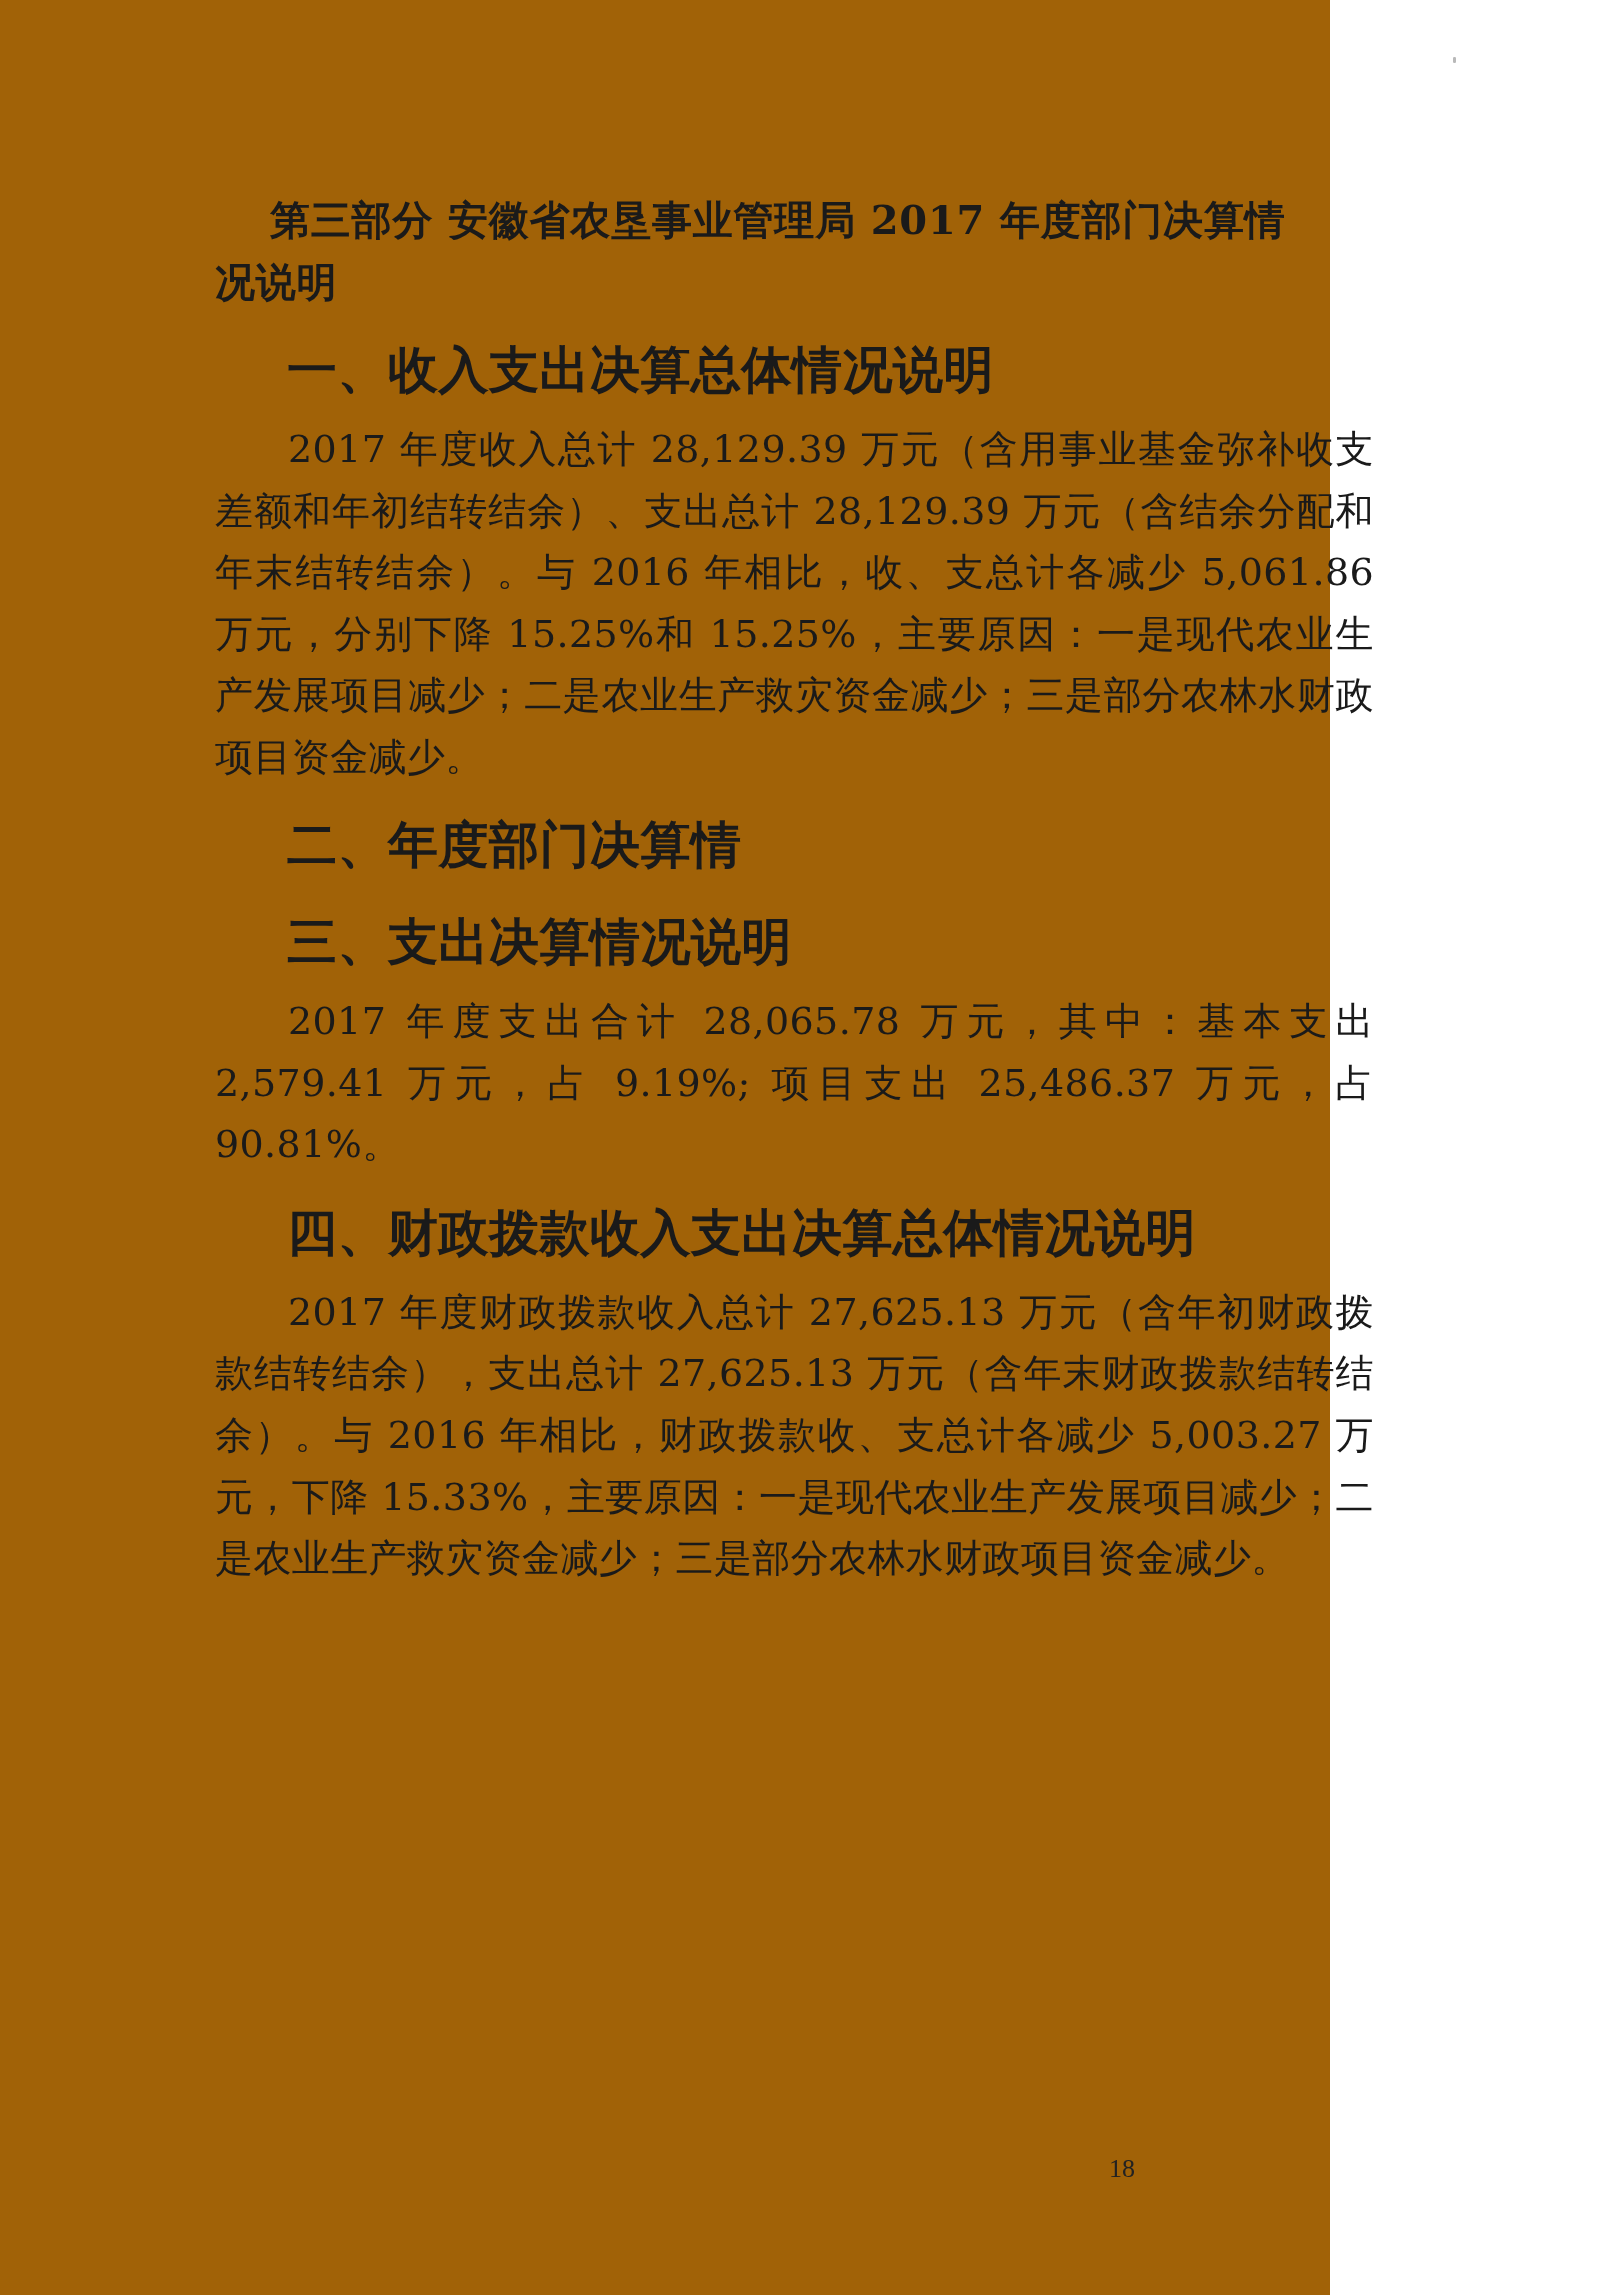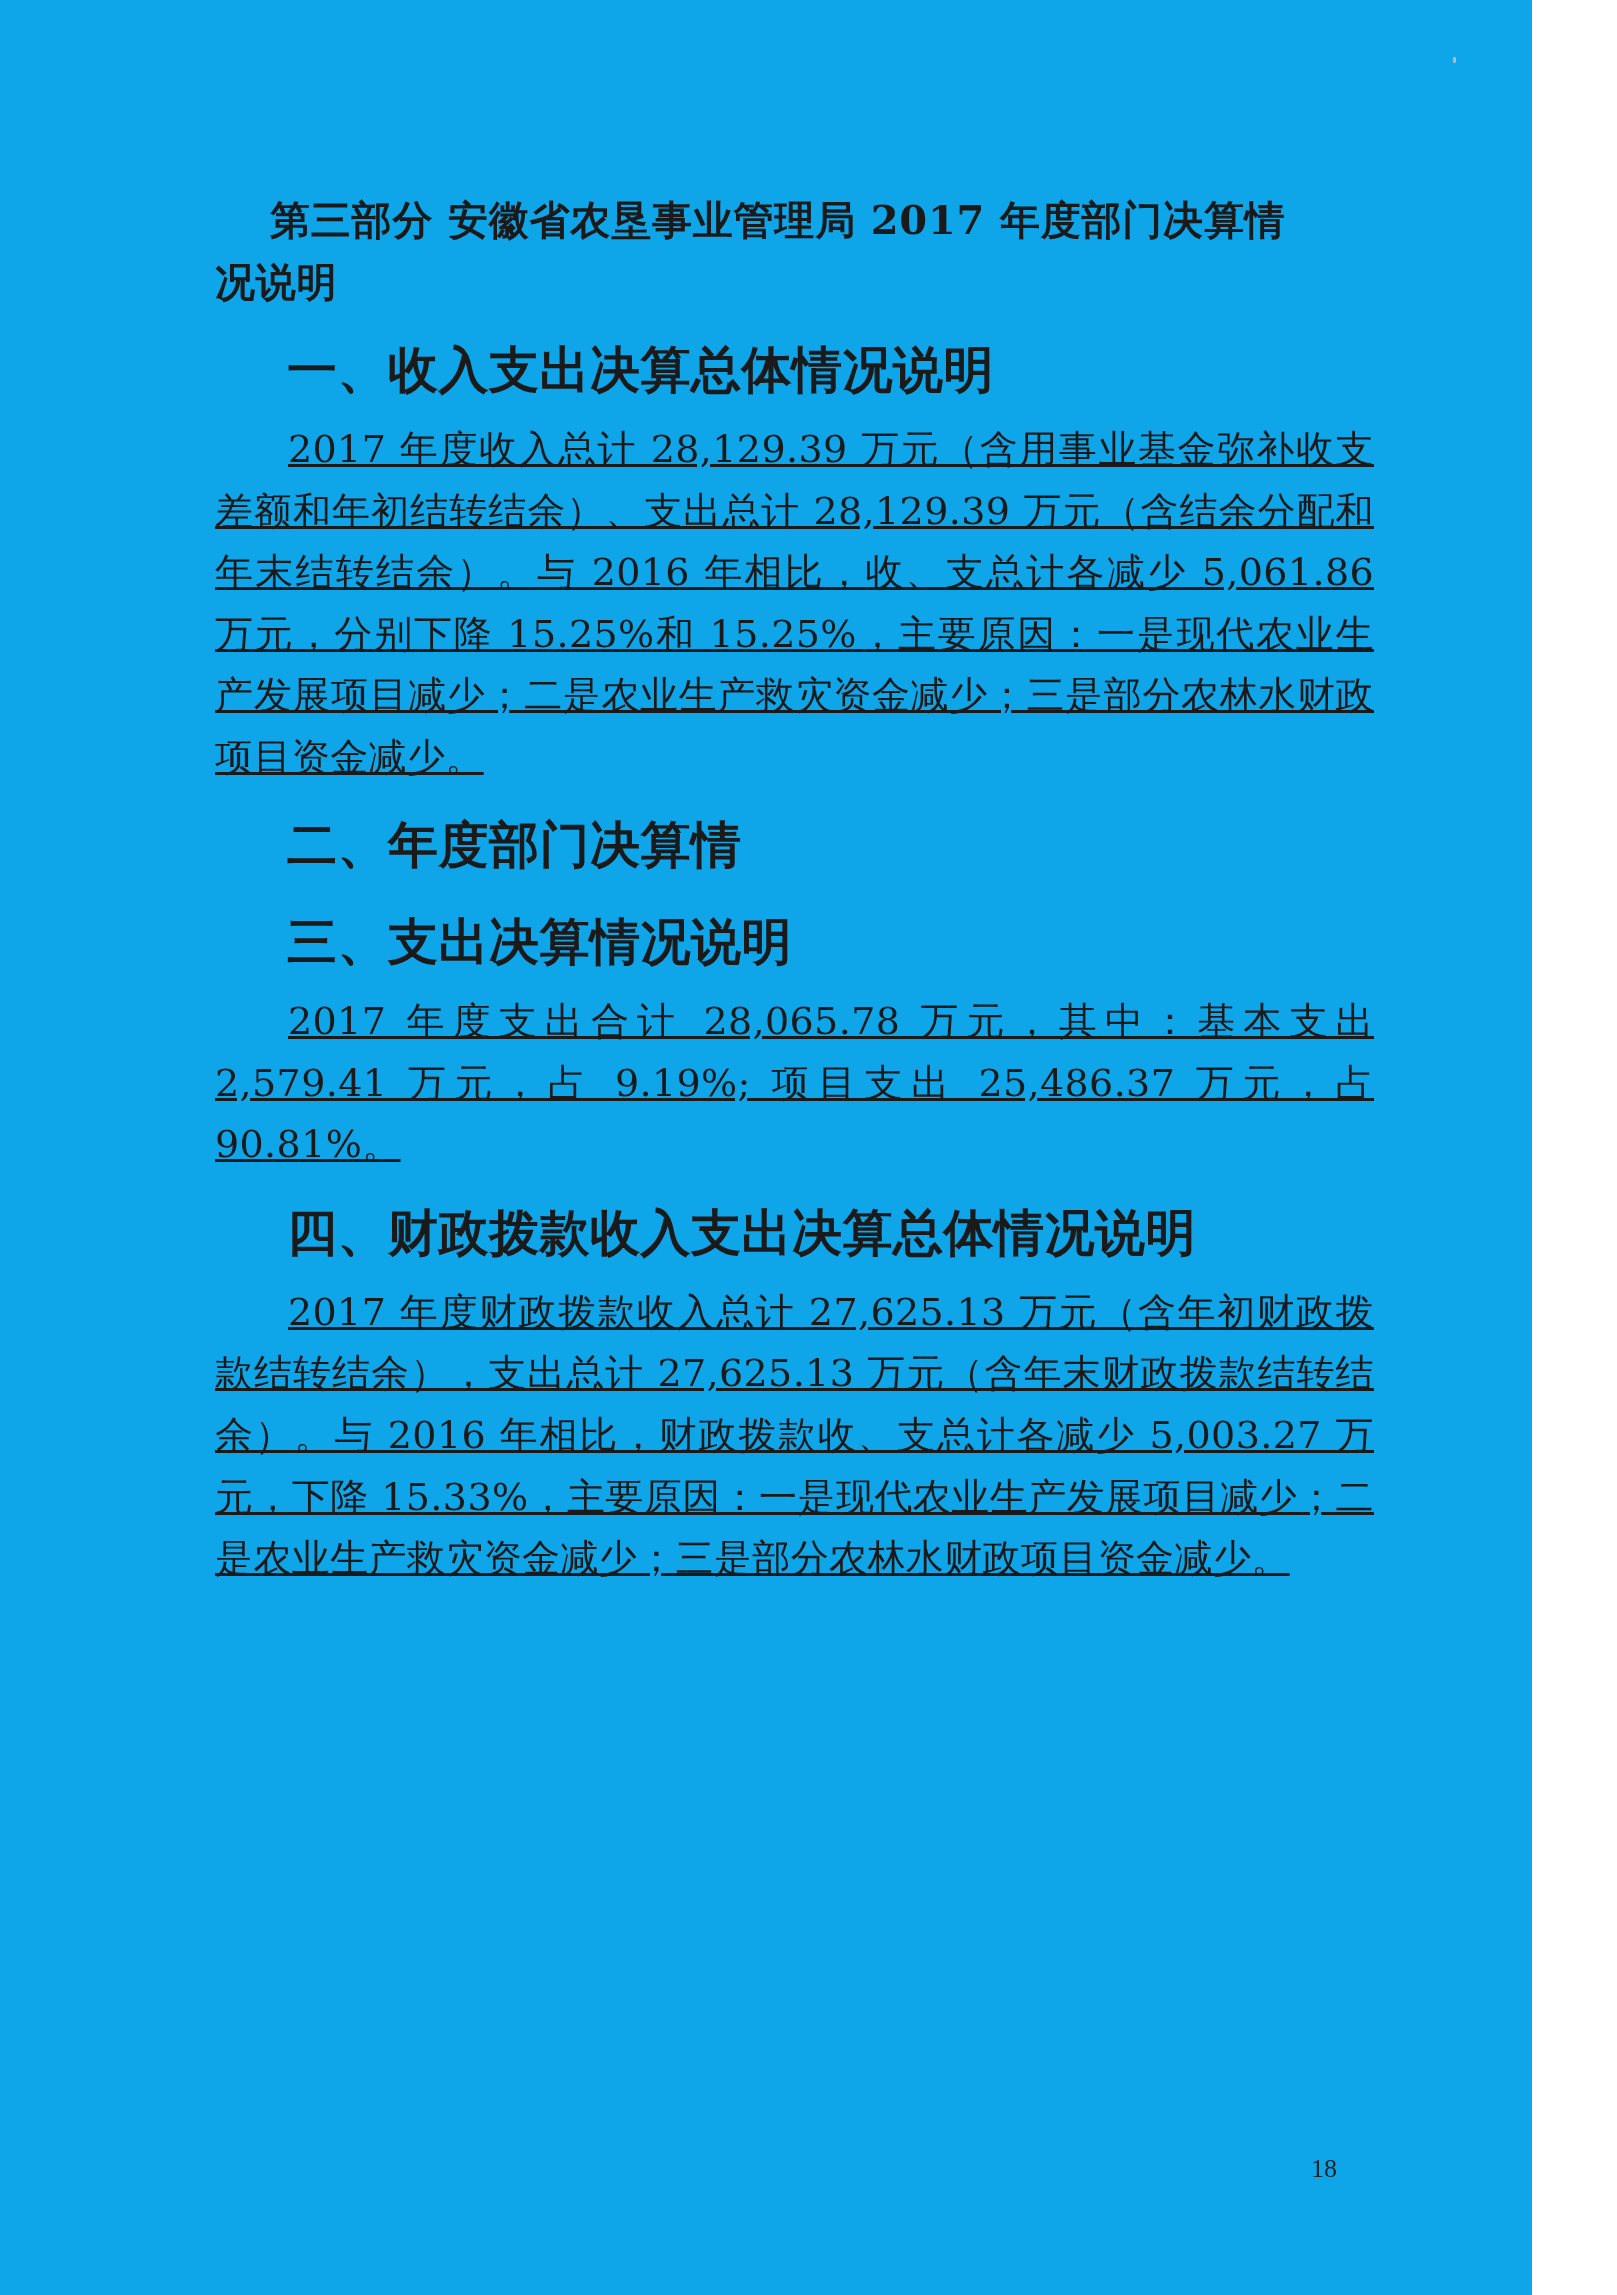--- a/index.html
+++ b/index.html
@@ -12,23 +12,23 @@
     height: 2295px;
     font-family: "DejaVu Serif", "Liberation Serif", serif;
     color: #1a1a1a;
     position: relative;
     overflow: hidden;
   }
   .page {
     position: absolute;
     left: 0;
     top: 0;
-    width: 1532px;
+    width: 1330px;
     height: 2295px;
-    background: #0ea5e9;
+    background: #a16207;
   }
   .content {
     position: absolute;
     left: 215px;
     top: 189px;
     width: 1172px;
   }
   .title {
     font-size: 40px;
     font-weight: 700;
@@ -50,21 +50,20 @@
     letter-spacing: 0.01em;
   }
   .para {
     font-size: 38px;
     line-height: 1.62;
     margin: 9px 13px 9px 0;
     text-indent: 73px;
     text-align: justify;
     text-justify: inter-ideograph;
     letter-spacing: 0.01em;
-    text-decoration: underline;
   }
   .pagenum {
     position: absolute;
     right: 195px;
     bottom: 111px;
     font-size: 26px;
     font-family: Liberation Serif, serif;
     color: #222;
   }
   .speck {

